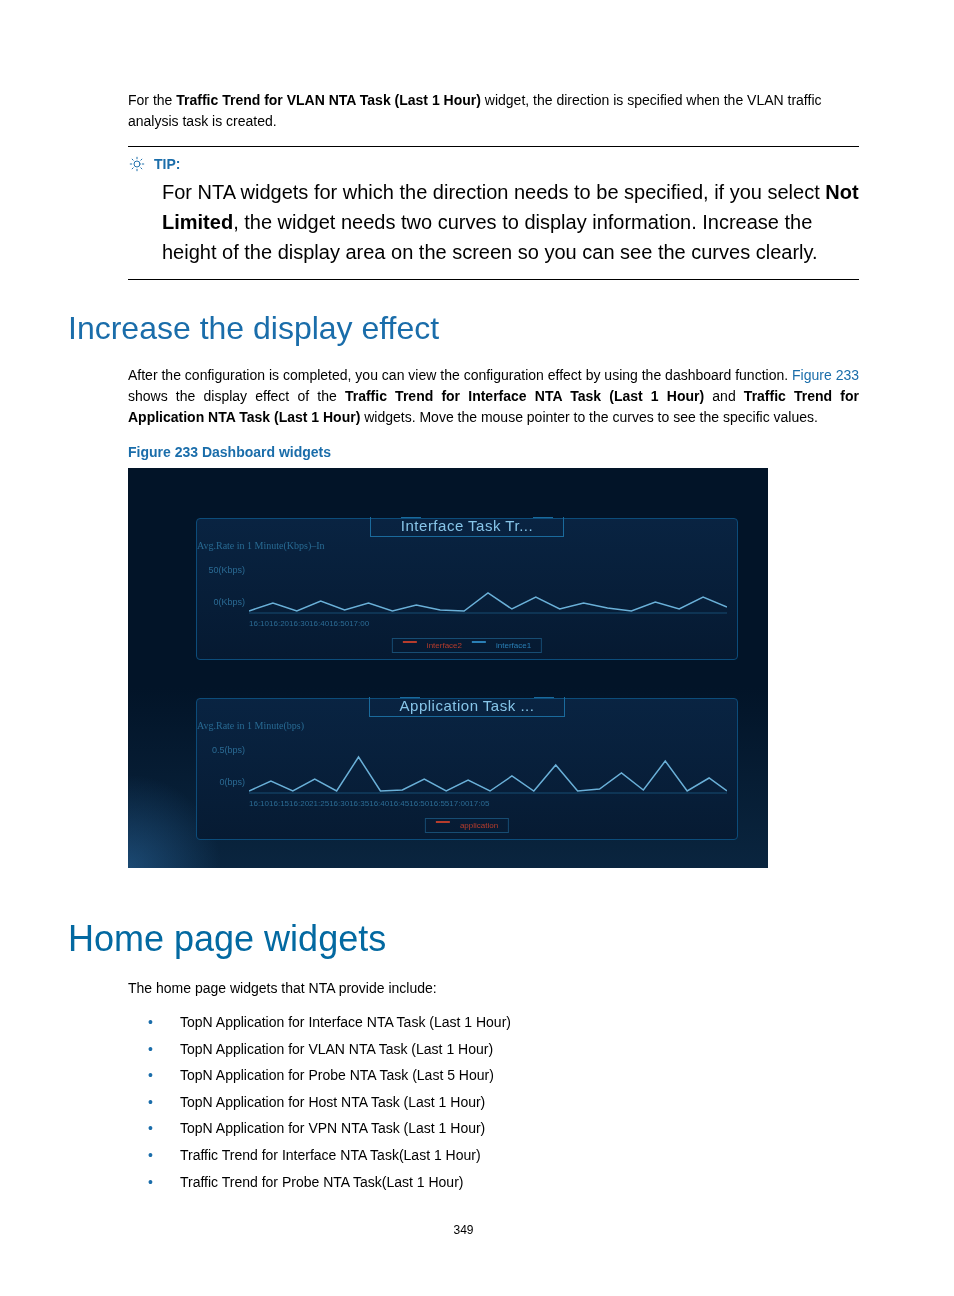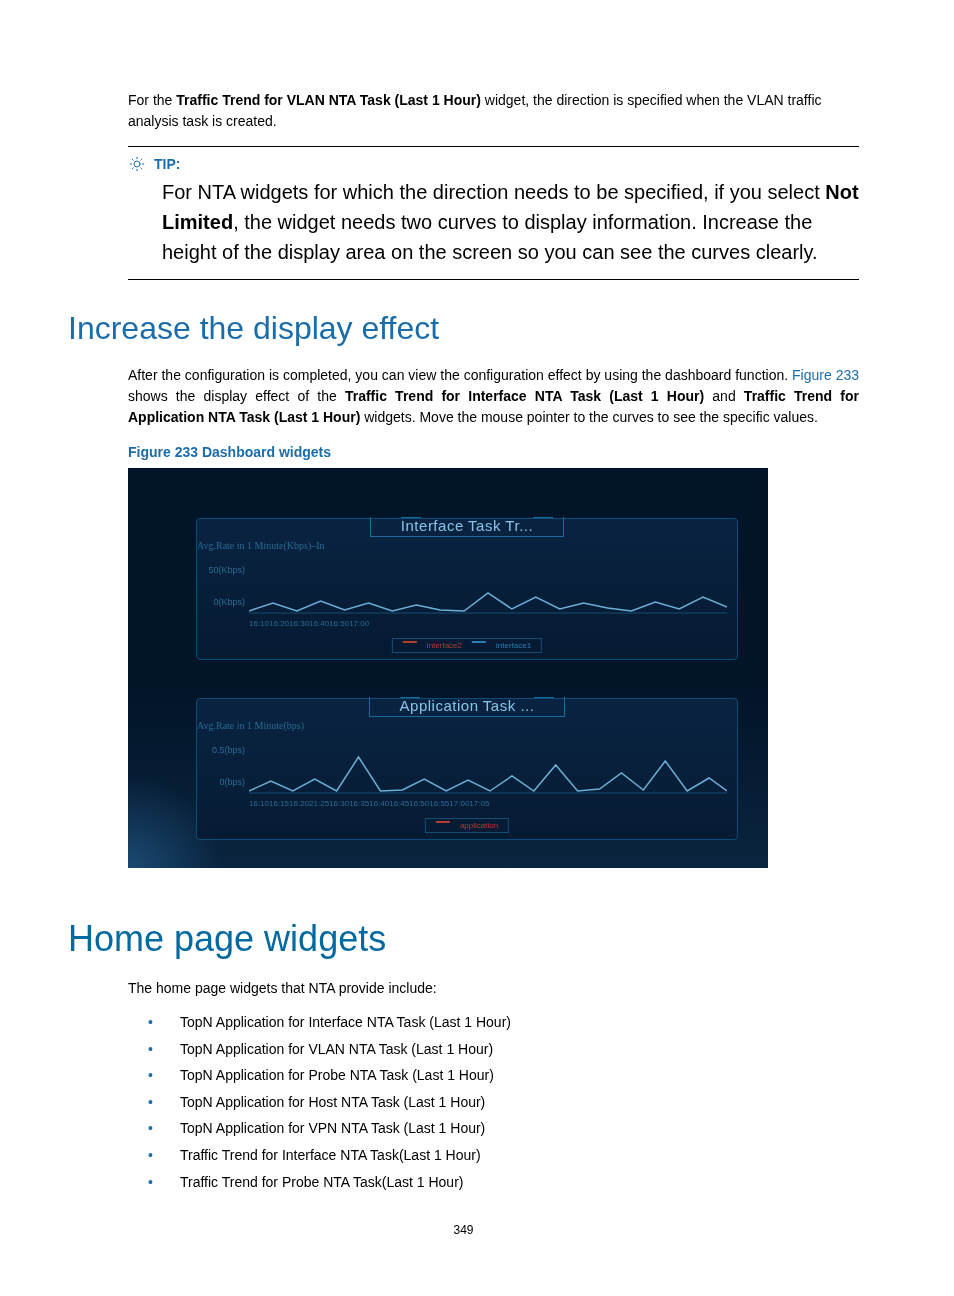--- a/index.html
+++ b/index.html
@@ -289,21 +289,21 @@
     </div>
   </div>
 
   <h1 class="big-section">Home page widgets</h1>
 
   <p class="body-text indent">The home page widgets that NTA provide include:</p>
 
   <ul class="bullets">
     <li>TopN Application for Interface NTA Task (Last 1 Hour)</li>
     <li>TopN Application for VLAN NTA Task (Last 1 Hour)</li>
-    <li>TopN Application for Probe NTA Task (Last 1 Hour)</li>
+    <li>TopN Application for Probe NTA Task (Last 5 Hour)</li>
     <li>TopN Application for Host NTA Task (Last 1 Hour)</li>
     <li>TopN Application for VPN NTA Task (Last 1 Hour)</li>
     <li>Traffic Trend for Interface NTA Task(Last 1 Hour)</li>
     <li>Traffic Trend for Probe NTA Task(Last 1 Hour)</li>
   </ul>
 
   <div class="page-num">349</div>
 </div>
 
 </body></html>

